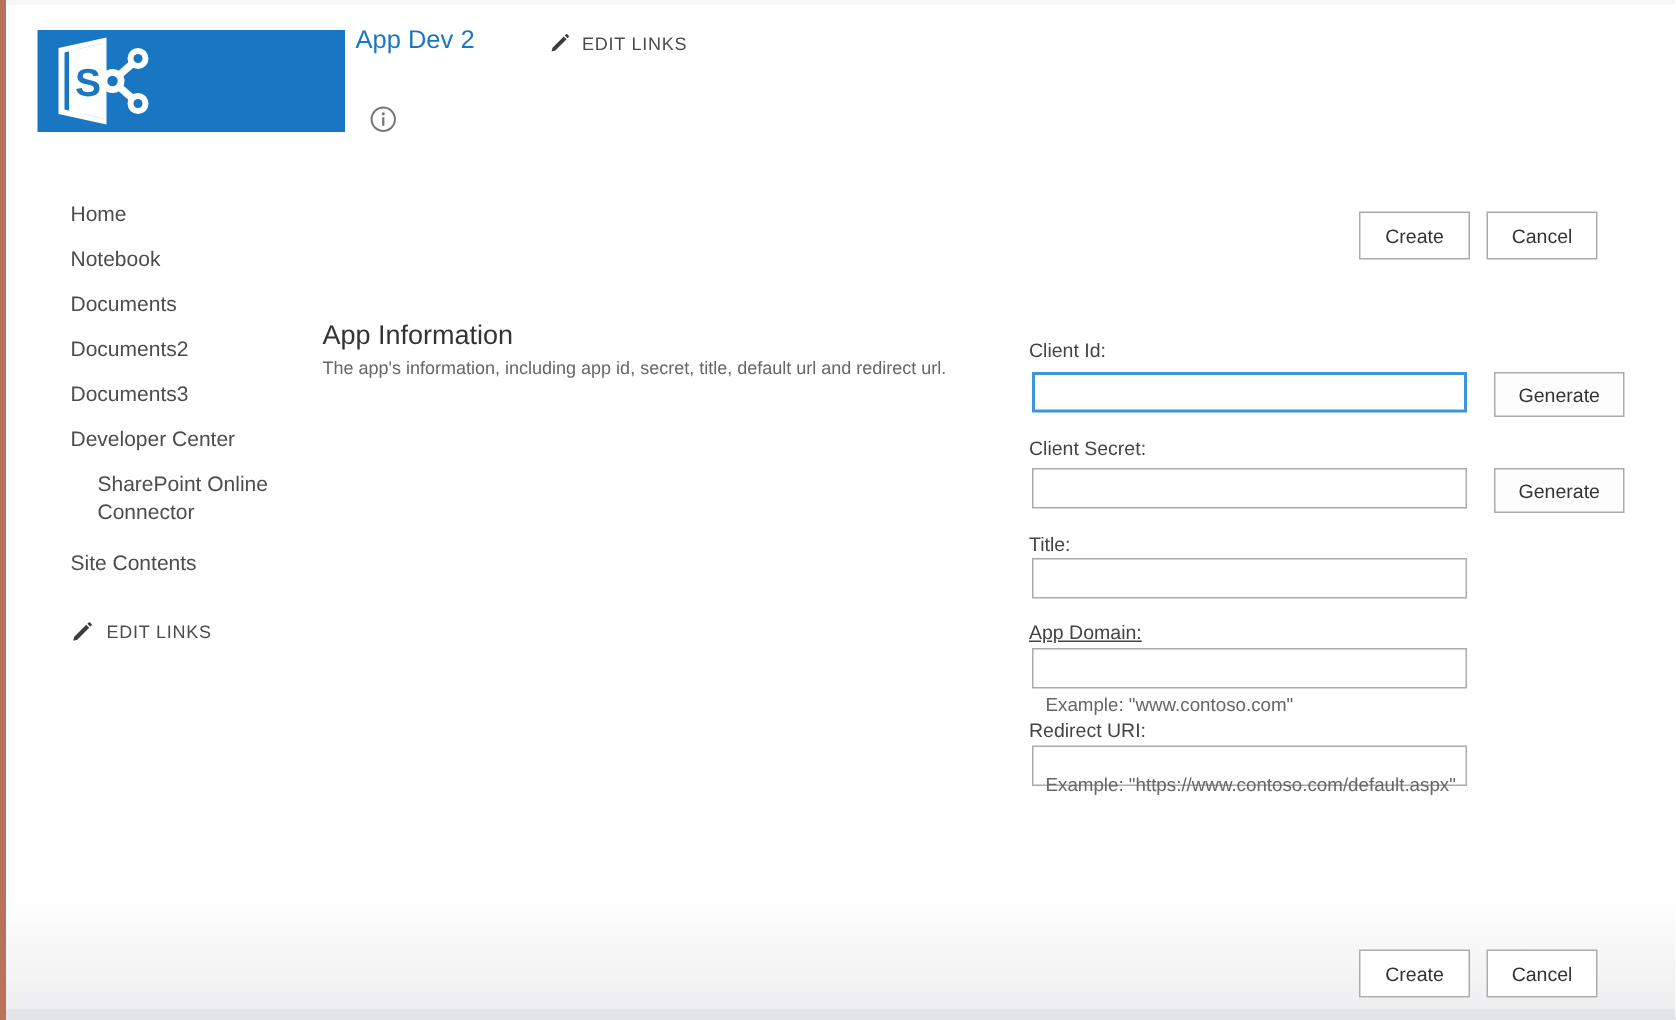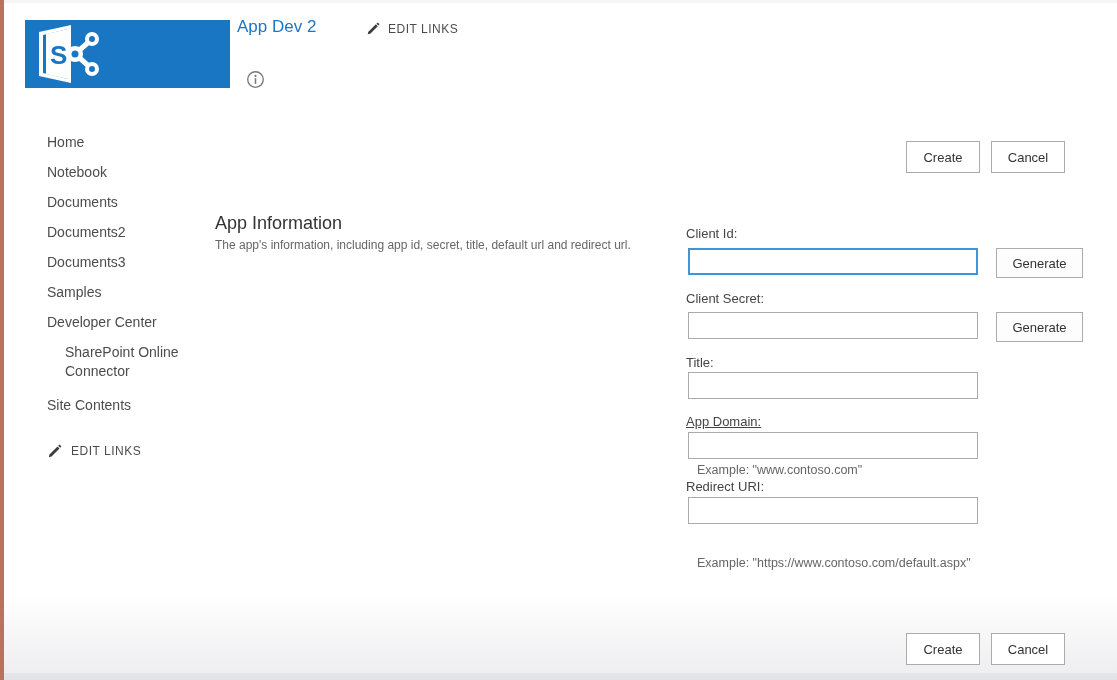--- a/index.html
+++ b/index.html
@@ -145,21 +145,20 @@
       <rect x="9.2" y="8.6" width="1.6" height="6" fill="#777"></rect>
     </svg>
   </div>
 
   <div class="sidebar">
     <div class="nav-item">Home</div>
     <div class="nav-item">Notebook</div>
     <div class="nav-item">Documents</div>
     <div class="nav-item">Documents2</div>
     <div class="nav-item">Documents3</div>
-    <div class="nav-item">Samples</div>
     <div class="nav-item">Developer Center</div>
     <div class="nav-item child">SharePoint Online Connector</div>
     <div class="nav-item site-contents">Site Contents</div>
     <div class="nav-edit-links">
       <svg width="16" height="16" viewBox="0 0 16 16">
         <path d="M2.5 11.5 L10.5 3.5 L12.5 5.5 L4.5 13.5 L1.8 14.2 Z" fill="#3c3c3c"></path>
         <path d="M11.2 2.8 L12.6 1.6 L14.4 3.4 L13.2 4.8 Z" fill="#3c3c3c"></path>
       </svg>
       <span>EDIT LINKS</span>
     </div>
@@ -181,18 +180,18 @@
 
   <label class="field-label" style="left:686px; top:355px;">Title:</label>
   <input class="text-input" style="top: 372px;" type="text" value="">
 
   <label class="field-label" style="left:686px; top:414px;text-decoration:underline;">App Domain:</label>
   <input class="text-input" style="top: 432px;" type="text" value="">
   <div class="example-text" style="top:463px;">Example: "www.contoso.com"</div>
 
   <label class="field-label" style="left:686px; top:479px;">Redirect URI:</label>
   <input class="text-input" style="top: 497px;" type="text" value="">
-  <div class="example-text" style="top:556px;">Example: "https://www.contoso.com/default.aspx"</div>
+  <div class="example-text" style="top:516px;">Example: "https://www.contoso.com/default.aspx"</div>
 
   <button class="action-btn" style="left:906px; top:633px;">Create</button>
   <button class="action-btn" style="left:991px; top:633px;">Cancel</button>
 
 </div>
 
 </body></html>

